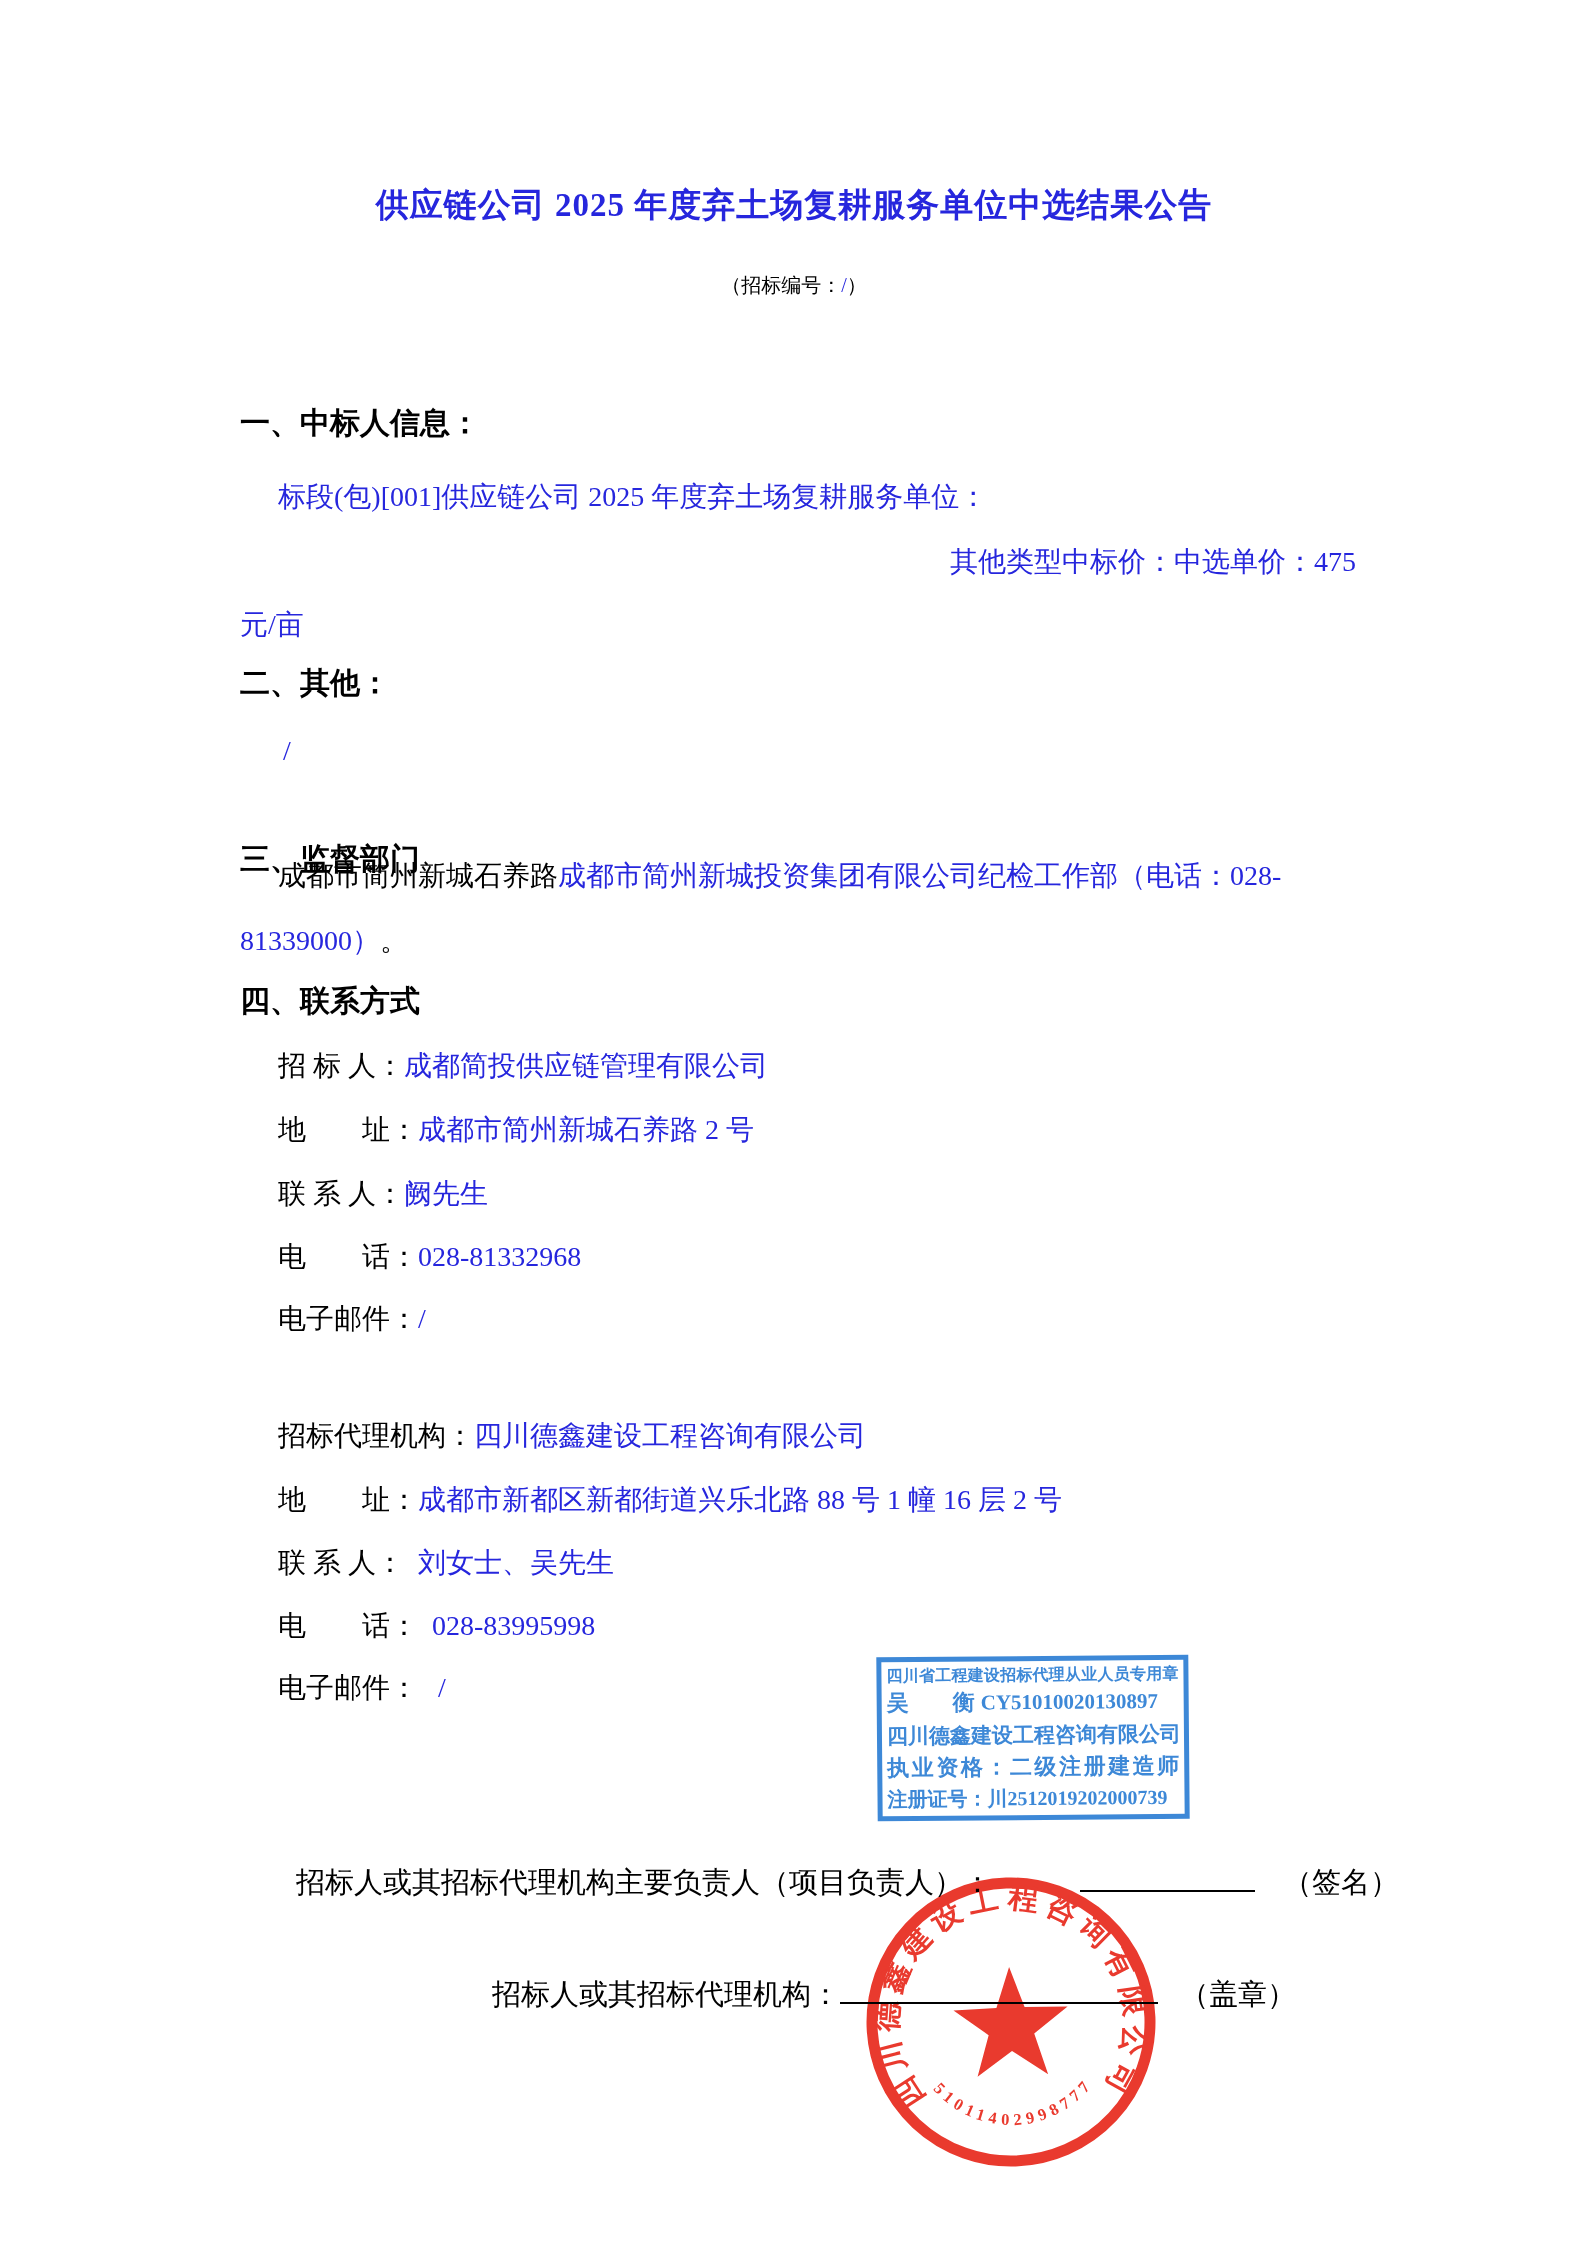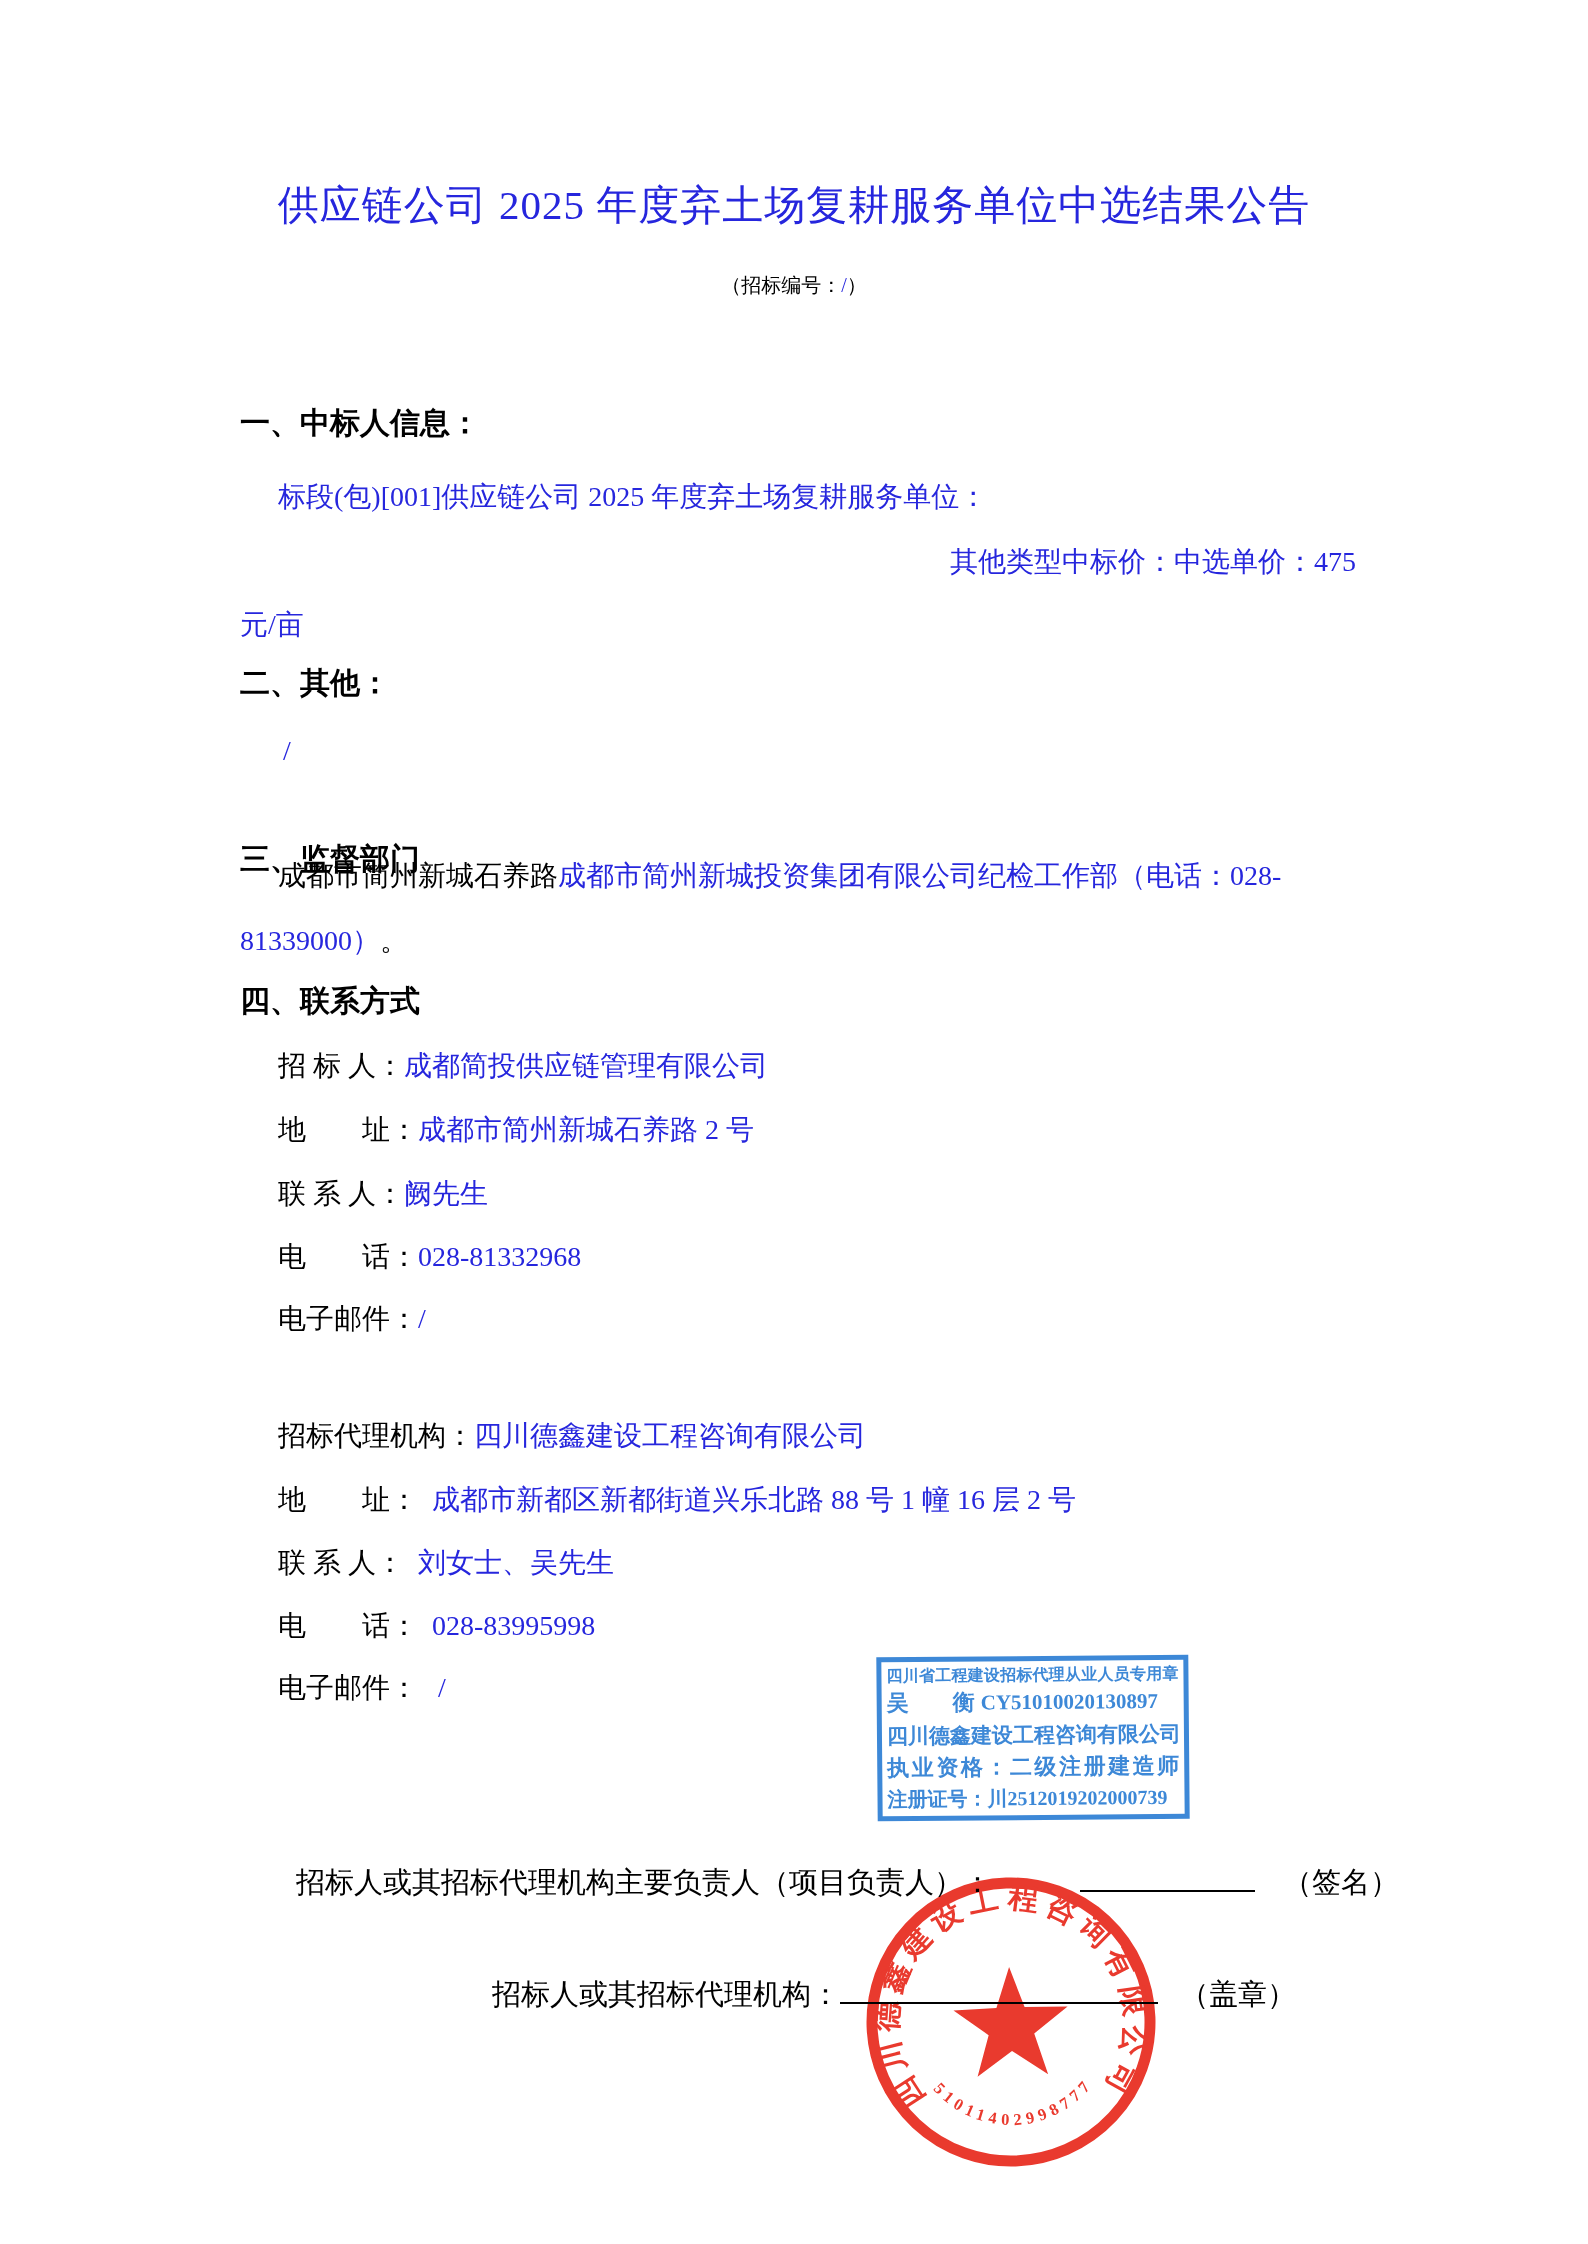--- a/index.html
+++ b/index.html
@@ -14,21 +14,21 @@
     width:1588px;height:2244px;
     background:#ffffff;
     font-family:"Liberation Serif","DejaVu Serif",serif;
     color:var(--text_black);
     overflow:hidden;
   }
   .line{position:absolute;white-space:nowrap;font-size:28px;line-height:38px;}
   .center{left:0;right:0;text-align:center;}
   .blue{color:var(--accent_blue);}
   .head{font-weight:bold;font-size:30px;color:var(--text_black);}
-  .title{font-size:41px;letter-spacing:1px;}
+  .title{font-size:33px;letter-spacing:1px;font-weight:bold;}
   .subtitle{font-size:20px;}
   .sig{font-size:29px;}
   .ul{display:inline-block;border-bottom:2px solid #000;height:1.05em;vertical-align:baseline;}
   .ul-sign{width:175px;margin-left:88px;margin-right:28px;}
   .ul-seal{width:318px;margin-right:22px;}
 
   
   .blue-stamp{
     position:absolute;left:877px;top:1656px;width:312px;height:164px;
     box-sizing:border-box;border:5px solid var(--stamp_blue);
@@ -93,21 +93,21 @@
     <span>电　　话：</span><span class="blue">028-81332968</span>
   </div>
   <div class="line" style="top:1300px;left:278px;">
     <span>电子邮件：</span><span class="blue">/</span>
   </div>
 
   <div class="line" style="top:1417px;left:278px;">
     <span>招标代理机构：</span><span class="blue">四川德鑫建设工程咨询有限公司</span>
   </div>
   <div class="line" style="top:1481px;left:278px;">
-    <span>地　　址：</span><span class="blue" style="margin-left:14px;">成都市新都区新都街道兴乐北路 88 号 1 幢 16 层 2 号</span>
+    <span>地　　址：</span><span class="blue" style="">成都市新都区新都街道兴乐北路 88 号 1 幢 16 层 2 号</span>
   </div>
   <div class="line" style="top:1544px;left:278px;text-align:right;">
     <span>联 系 人：</span><span class="blue" style="margin-left:14px;">刘女士、吴先生</span>
   </div>
   <div class="line" style="top:1607px;left:278px;">
     <span>电　　话：</span><span class="blue" style="margin-left:14px;">028-83995998</span>
   </div>
   <div class="line" style="top:1669px;left:278px;">
     <span>电子邮件：</span><span class="blue" style="margin-left:20px;">/</span>
   </div>

